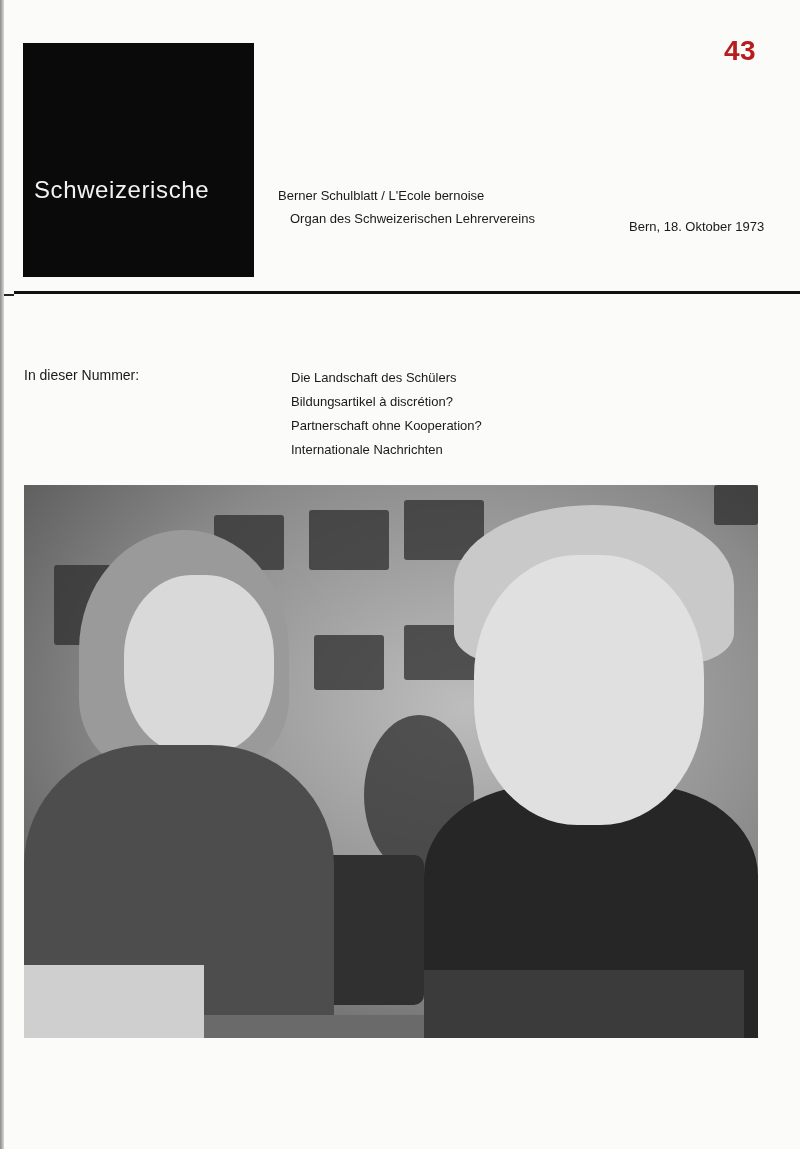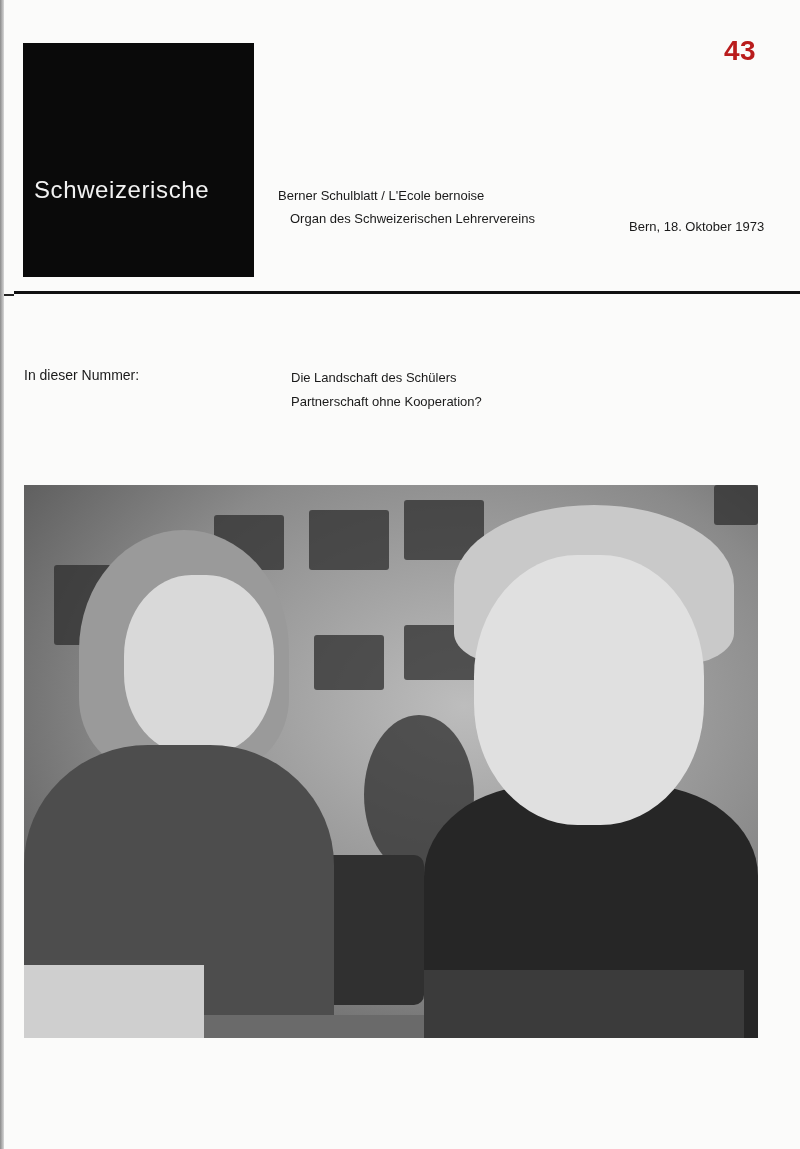--- a/index.html
+++ b/index.html
@@ -100,21 +100,23 @@
 <div class="subtitle-1">Berner Schulblatt / L'Ecole bernoise</div>
 <div class="subtitle-2">Organ des Schweizerischen Lehrervereins</div>
 <div class="date">Bern, 18. Oktober 1973</div>
 
 <div class="rule"></div>
 <div class="rule-tick"></div>
 
 <div class="contents-label">In dieser Nummer:</div>
 <ul class="contents-list">
   <li>Die Landschaft des Schülers</li>
+  <li>Bildungsartikel à discrétion?</li>
   <li>Partnerschaft ohne Kooperation?</li>
+  <li>Internationale Nachrichten</li>
 </ul>
 
 <div class="photo">
   <div class="wall-frame" style="left:190px;top:30px;width:70px;height:55px;"></div>
   <div class="wall-frame" style="left:285px;top:25px;width:80px;height:60px;"></div>
   <div class="wall-frame" style="left:380px;top:15px;width:80px;height:60px;"></div>
   <div class="wall-frame" style="left:290px;top:150px;width:70px;height:55px;"></div>
   <div class="wall-frame" style="left:380px;top:140px;width:75px;height:55px;"></div>
   <div class="wall-frame" style="left:30px;top:80px;width:60px;height:80px;"></div>
   <div class="wall-frame" style="left:690px;top:0px;width:44px;height:40px;"></div>

